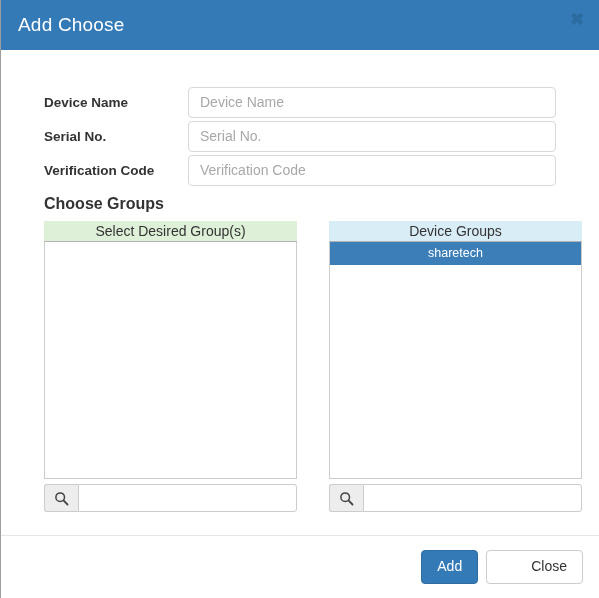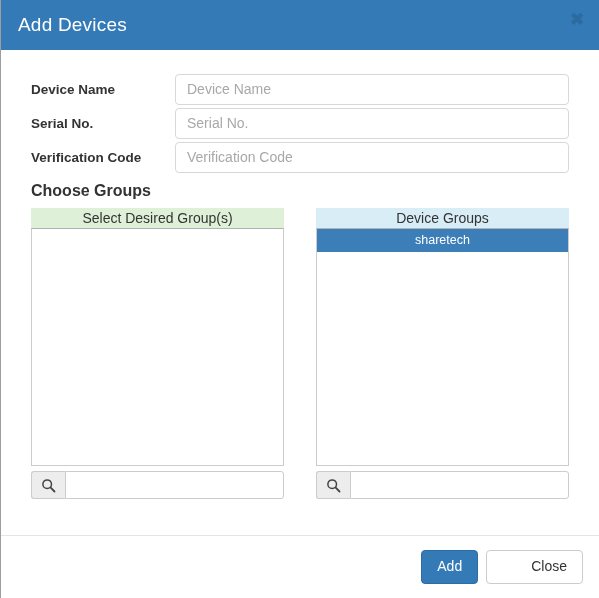--- a/index.html
+++ b/index.html
@@ -57,21 +57,21 @@
     background: none;
     border: 0;
     padding: 0;
     font-family: "Liberation Sans", sans-serif;
   }
 
   
   .modal-body {
     flex: 1 1 auto;
     position: relative;
-    padding: 0;
+    padding: 13px;
   }
 
   .form-rows {
     padding: 22px 30px 0 30px;
   }
   .form-row {
     display: flex;
     align-items: center;
     height: 34px;
     margin-bottom: 0px;
@@ -219,21 +219,21 @@
     color: #333333;
     padding-left: 44px;
   }
 </style>
 </head>
 <body>
 
 <div class="modal">
 
   <div class="modal-header">
-    <div class="modal-title">Add Devices</div>
+    <div class="modal-title">Add Choose</div>
     <button class="close-icon">✖</button>
   </div>
 
   <div class="modal-body">
 
     <div class="form-rows">
 
       <div class="form-row">
         <div class="form-label">Device Name</div>
         <input class="form-control" type="text" placeholder="Device Name" style="">

